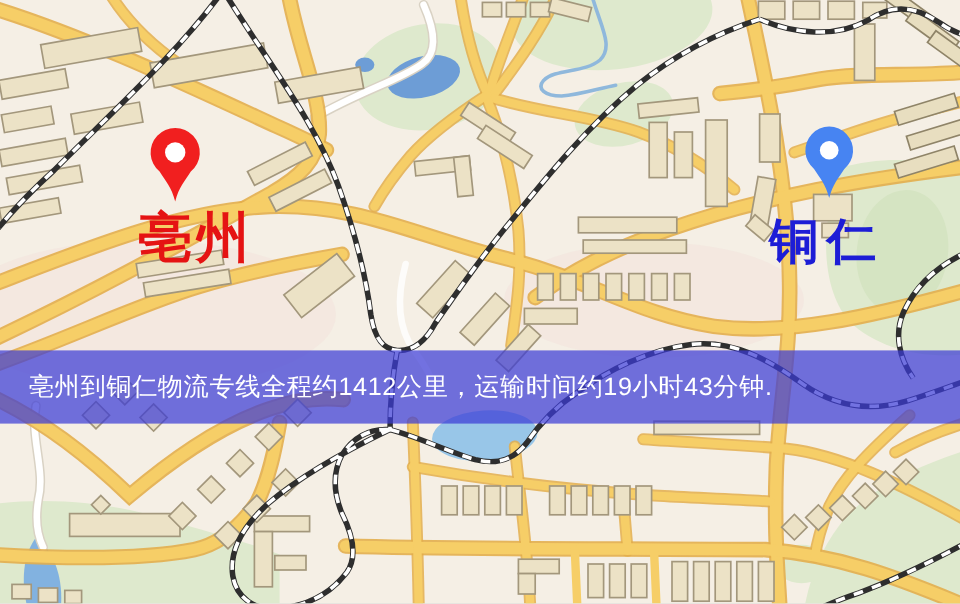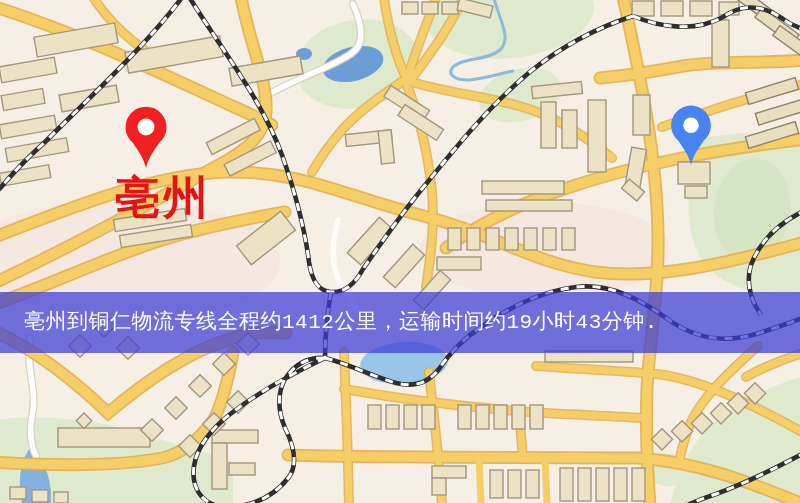--- a/index.html
+++ b/index.html
@@ -32,21 +32,21 @@
     font-weight:bold;line-height:1;white-space:nowrap;
   }
   #origin-label{left:90px;top:176px;font-size:45px;color:#e51313;letter-spacing:3px;margin-left:25px;}
   #dest-label{left:641px;top:181px;font-size:41px;color:#1d1dd6;letter-spacing:7px;}
   .banner{
     position:absolute;left:0;top:292px;width:800px;height:61px;
     background:rgba(59,59,214,0.72);
   }
   .banner-text{
     display:block;padding-left:24px;line-height:61px;
-    font-family:Liberation Mono, monospace;
+    font-family:Liberation Sans, sans-serif;
     font-size:21px;color:#ffffff;letter-spacing:0.5px;white-space:nowrap;
   }
 </style>
 </head>
 <body>
 
 <div class="stage">
 
   <svg width="800" height="503" viewBox="0 0 800 503">
 
@@ -287,18 +287,19 @@
       <path d="M0,0 C-3,-12 -8,-17 -13,-25 A20.5,20.5 0 1 1 13,-25 C8,-17 3,-12 0,0 Z" fill="#f11f1f"></path>
       <circle cx="0" cy="-41" r="8.5" fill="#ffffff"></circle>
     </g>
     <g transform="translate(691,165) scale(0.97)">
       <path d="M0,0 C-3,-12 -8,-17 -13,-25 A20.5,20.5 0 1 1 13,-25 C8,-17 3,-12 0,0 Z" fill="#4784f2"></path>
       <circle cx="0" cy="-41" r="8" fill="#ffffff"></circle>
     </g>
   </svg>
 
   <div class="city-label" id="origin-label">亳州</div>
+  <div class="city-label" id="dest-label">铜仁</div>
 
   <div class="banner">
     <span class="banner-text">亳州到铜仁物流专线全程约1412公里，运输时间约19小时43分钟.</span>
   </div>
 
 </div>
 
 </body></html>

